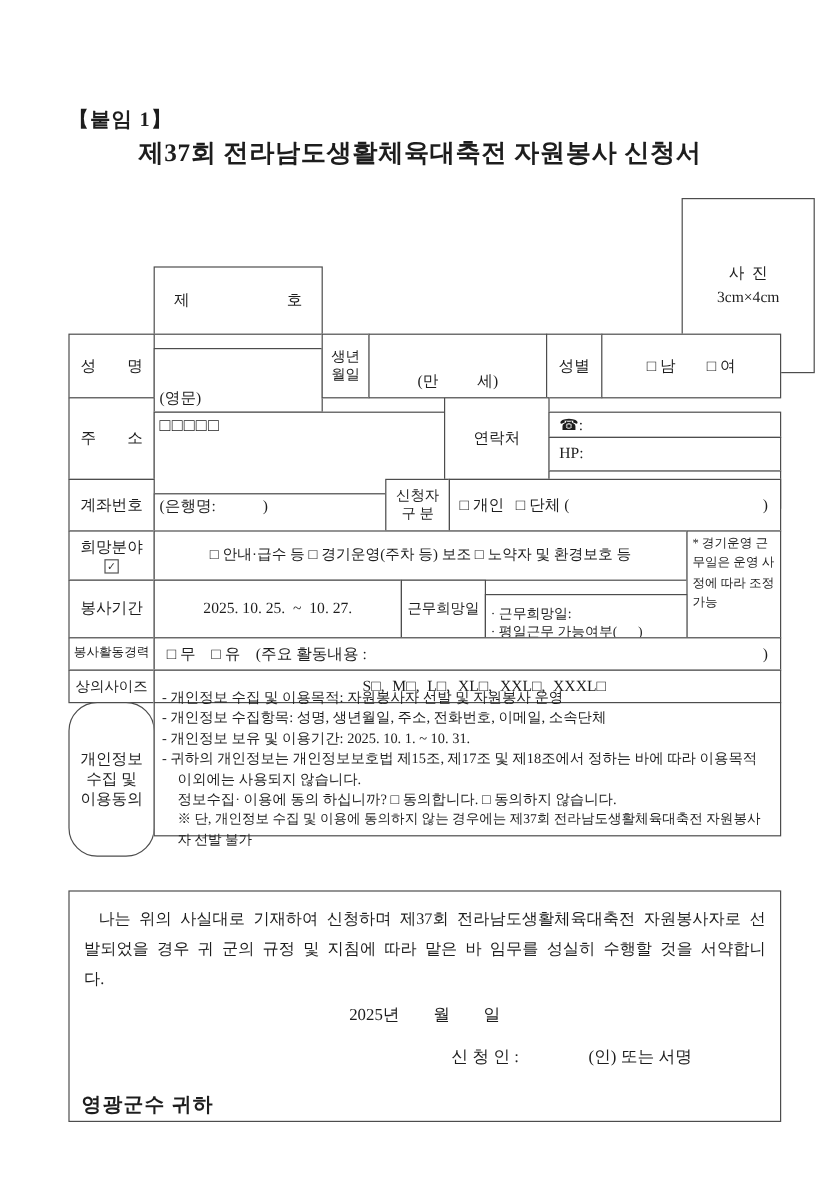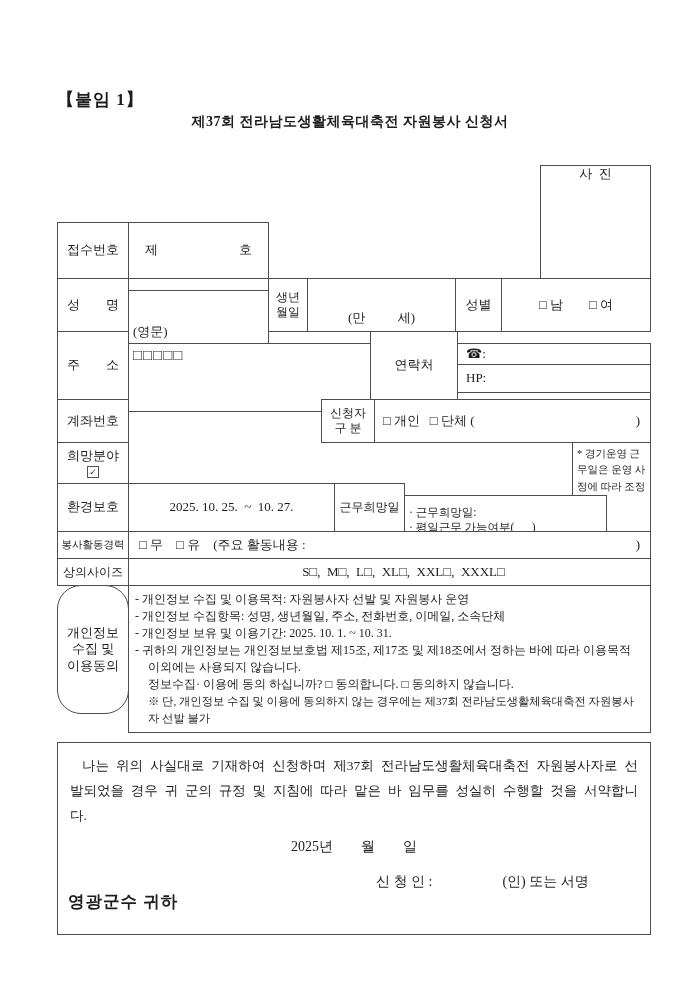--- a/index.html
+++ b/index.html
@@ -11,21 +11,21 @@
     position:relative;
     overflow:hidden;
   }
   .pre { white-space:pre; }
   .attach {
     position:absolute; left:57px; top:88px;
     font-size:17px; font-weight:bold; letter-spacing:1px;
   }
   .title {
     position:absolute; left:0; top:113px; width:700px;
-    text-align:center; font-size:14px; font-weight:bold; letter-spacing:0.5px;
+    text-align:center; font-size:21px; font-weight:bold; letter-spacing:0.5px;
   }
   .tbl { position:absolute; left:57px; top:165px; width:594px; height:741px; }
   .c {
     position:absolute;
     border:1px solid #4d4d4d;
     display:flex; align-items:center; justify-content:center;
     font-size:13px; line-height:1.25;
     background:#fff;
   }
   .left   { justify-content:flex-start;margin-top:12px; }
@@ -56,41 +56,40 @@
   .priv .warn { font-size:11.3px; }
   .bottom-box {
     display:block; text-align:left;
   }
   .decl {
     padding:10px 12px 0 12px;
     font-size:13.5px; line-height:25px; text-align:justify;
     text-indent:12px; word-spacing:3px;
   }
   .dateline { margin-top:10px; text-align:center; font-size:14px; }
-  .appline { margin-top:17px; display:flex; padding-left:318px; font-size:14px;gap:12px; }
+  .appline { margin-top:17px; display:flex; padding-left:318px; font-size:14px; }
   .appline .sign { margin-left:58px; }
   .addressee {
-    margin-top:2px; padding-left:10px;
+    margin-top:21px; padding-left:10px;
     font-size:16.5px; font-weight:bold; letter-spacing:1px;
   }
 </style>
 </head>
 <body>
 
 <div class="attach">【붙임 1】</div>
 <div class="title">제37회  전라남도생활체육대축전  자원봉사  신청서</div>
 
 <div class="tbl">
 
-  <div class="c col" style="left:483px; top:0; width:111px; height:146px;justify-content:space-between;">
+  <div class="c col" style="left:511px; top:0; width:111px; height:146px;">
     <div class="pre">사  진</div>
     <div class="photo-line2">3cm×4cm</div>
   </div>
 
-  <div class="c" style="left:0; top:57px; width:72px; height:57px;">접수번호</div>
   <div class="c" style="left:71px; top:57px; width:141px; height:57px; justify-content:space-between; padding:0 16px;">
     <span>제</span>
     <span>호</span>
   </div>
 
   <div class="c pre" style="left:0; top:113px; width:72px; height:54px;">성        명</div>
   <div class="c bottomA left" style="left:71px; top:113px; width:141px; height:54px; padding:0 4px 3px 4px;">
     <span>(영문)</span>
   </div>
   <div class="c plines s12" style="left:211px; top:113px; width:40px; height:54px;">생년
@@ -108,54 +107,56 @@
     <span>☎:</span>
   </div>
   <div class="c left" style="left:400px; top:187px; width:194px; height:29px; padding-left:8px;">
     <span>HP:</span>
   </div>
   <div class="c left" style="left:400px; top:215px; width:194px; height:32px; padding-left:8px;">
     <span>E- mail:</span>
   </div>
 
   <div class="c" style="left:0; top:234px; width:72px; height:44px;">계좌번호</div>
+  <div class="c topA left pre" style="left:71px; top:234px; width:194px; height:44px; padding:2px 4px;">(은행명:            )</div>
   <div class="c plines s12" style="left:264px; top:234px; width:54px; height:44px;">신청자
 구  분</div>
   <div class="c" style="left:317px; top:234px; width:277px; height:44px; justify-content:space-between; padding:0 10px 0 8px;">
     <span class="pre">□ 개인   □ 단체 (</span>
     <span>)</span>
   </div>
 
   <div class="c col" style="left:0; top:277px; width:72px; height:42px;">
     <span>희망분야</span>
     <span class="mini-box">✓</span>
   </div>
+  <div class="c" style="left:71px; top:277px; width:445px; height:42px; font-size:12.3px;">□ 안내·급수 등  □ 경기운영(주차 등) 보조 □ 노약자 및 환경보호 등</div>
   <div class="c topA note" style="left:515px; top:277px; width:79px; height:90px;">* 경기운영 근무일은 운영 사정에 따라 조정가능</div>
 
-  <div class="c" style="left:0; top:318px; width:72px; height:49px;">환경보호</div>
+  <div class="c" style="left:0; top:318px; width:72px; height:49px;">봉사기간</div>
   <div class="c pre" style="left:71px; top:318px; width:207px; height:49px;">2025. 10. 25.  ~  10. 27.</div>
   <div class="c s12" style="left:277px; top:318px; width:71px; height:49px;">근무희망일</div>
-  <div class="c col topA left workday-lines" style="left:347px; top:318px; width:203px; height:49px; justify-content:center; align-items:flex-start; padding-left:4px; font-size:11.5px;">
+  <div class="c col topA left workday-lines" style="left:347px; top:318px; width:169px; height:49px; justify-content:center; align-items:flex-start; padding-left:4px; font-size:11.5px;">
     <div>· 근무희망일:</div>
     <div>· 평일근무 가능여부(      )</div>
   </div>
 
   <div class="c" style="left:0; top:366px; width:72px; height:28px; font-size:10.5px;">봉사활동경력</div>
   <div class="c" style="left:71px; top:366px; width:523px; height:28px; justify-content:space-between; padding:0 10px;">
     <span class="pre">□ 무    □ 유    (주요 활동내용 :</span>
     <span>)</span>
   </div>
 
   <div class="c s12" style="left:0; top:393px; width:72px; height:28px;">상의사이즈</div>
   <div class="c pre" style="left:71px; top:393px; width:523px; height:28px;padding-left:28px;">S□,  M□,  L□,  XL□,  XXL□,  XXXL□</div>
 
   <div class="c plines" style="left:0; top:420px; width:72px; height:129px;border-radius:24px;">개인정보
 수집 및
 이용동의</div>
-  <div class="c priv" style="left:71px; top:420px; width:523px; height:148px;">
+  <div class="c priv" style="left:71px; top:420px; width:523px; height:112px;">
     <div class="b">- 개인정보 수집 및 이용목적: 자원봉사자 선발 및 자원봉사 운영</div>
     <div class="b">- 개인정보 수집항목: 성명, 생년월일, 주소, 전화번호, 이메일, 소속단체</div>
     <div class="b">- 개인정보 보유 및 이용기간: 2025. 10. 1. ~ 10. 31.</div>
     <div class="b">- 귀하의 개인정보는 개인정보보호법 제15조, 제17조 및 제18조에서 정하는 바에 따라 이용목적 이외에는 사용되지 않습니다.</div>
     <div class="b q">정보수집· 이용에 동의 하십니까?  □ 동의합니다.  □ 동의하지 않습니다.</div>
     <div class="b q warn">※ 단, 개인정보 수집 및 이용에 동의하지 않는 경우에는 제37회 전라남도생활체육대축전 자원봉사자 선발 불가</div>
   </div>
 
   <div class="c bottom-box" style="left:0; top:577px; width:594px; height:193px;">
     <div class="decl">나는 위의 사실대로 기재하여 신청하며 제37회 전라남도생활체육대축전 자원봉사자로 선발되었을 경우 귀 군의 규정 및 지침에 따라 맡은 바 임무를 성실히 수행할 것을 서약합니다.</div>

